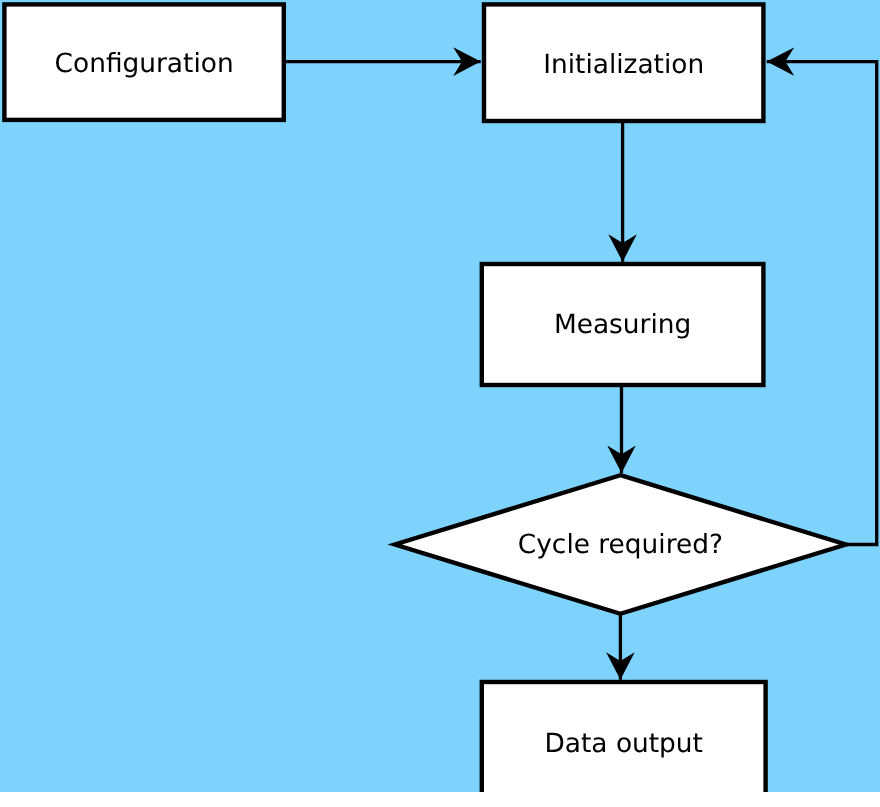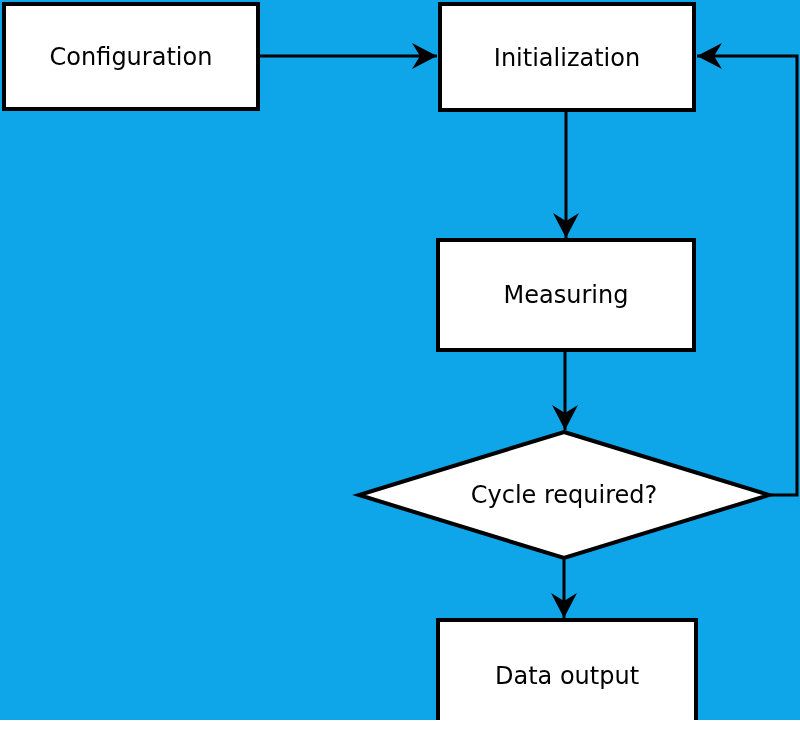--- a/index.html
+++ b/index.html
@@ -4,21 +4,21 @@
 <style>
   html, body {
     margin: 0;
     padding: 0;
     background: #ffffff;
   }
   .canvas {
     position: relative;
     width: 800px;
     height: 720px;
-    background: #0ea5e9;
+    background: #7dd3fc;
     overflow: hidden;
   }
   svg {
     display: block;
   }
   .node-label {
     font-family: "DejaVu Sans", "Liberation Sans", sans-serif;
     font-size: 24px;
     fill: #000000;
   }

